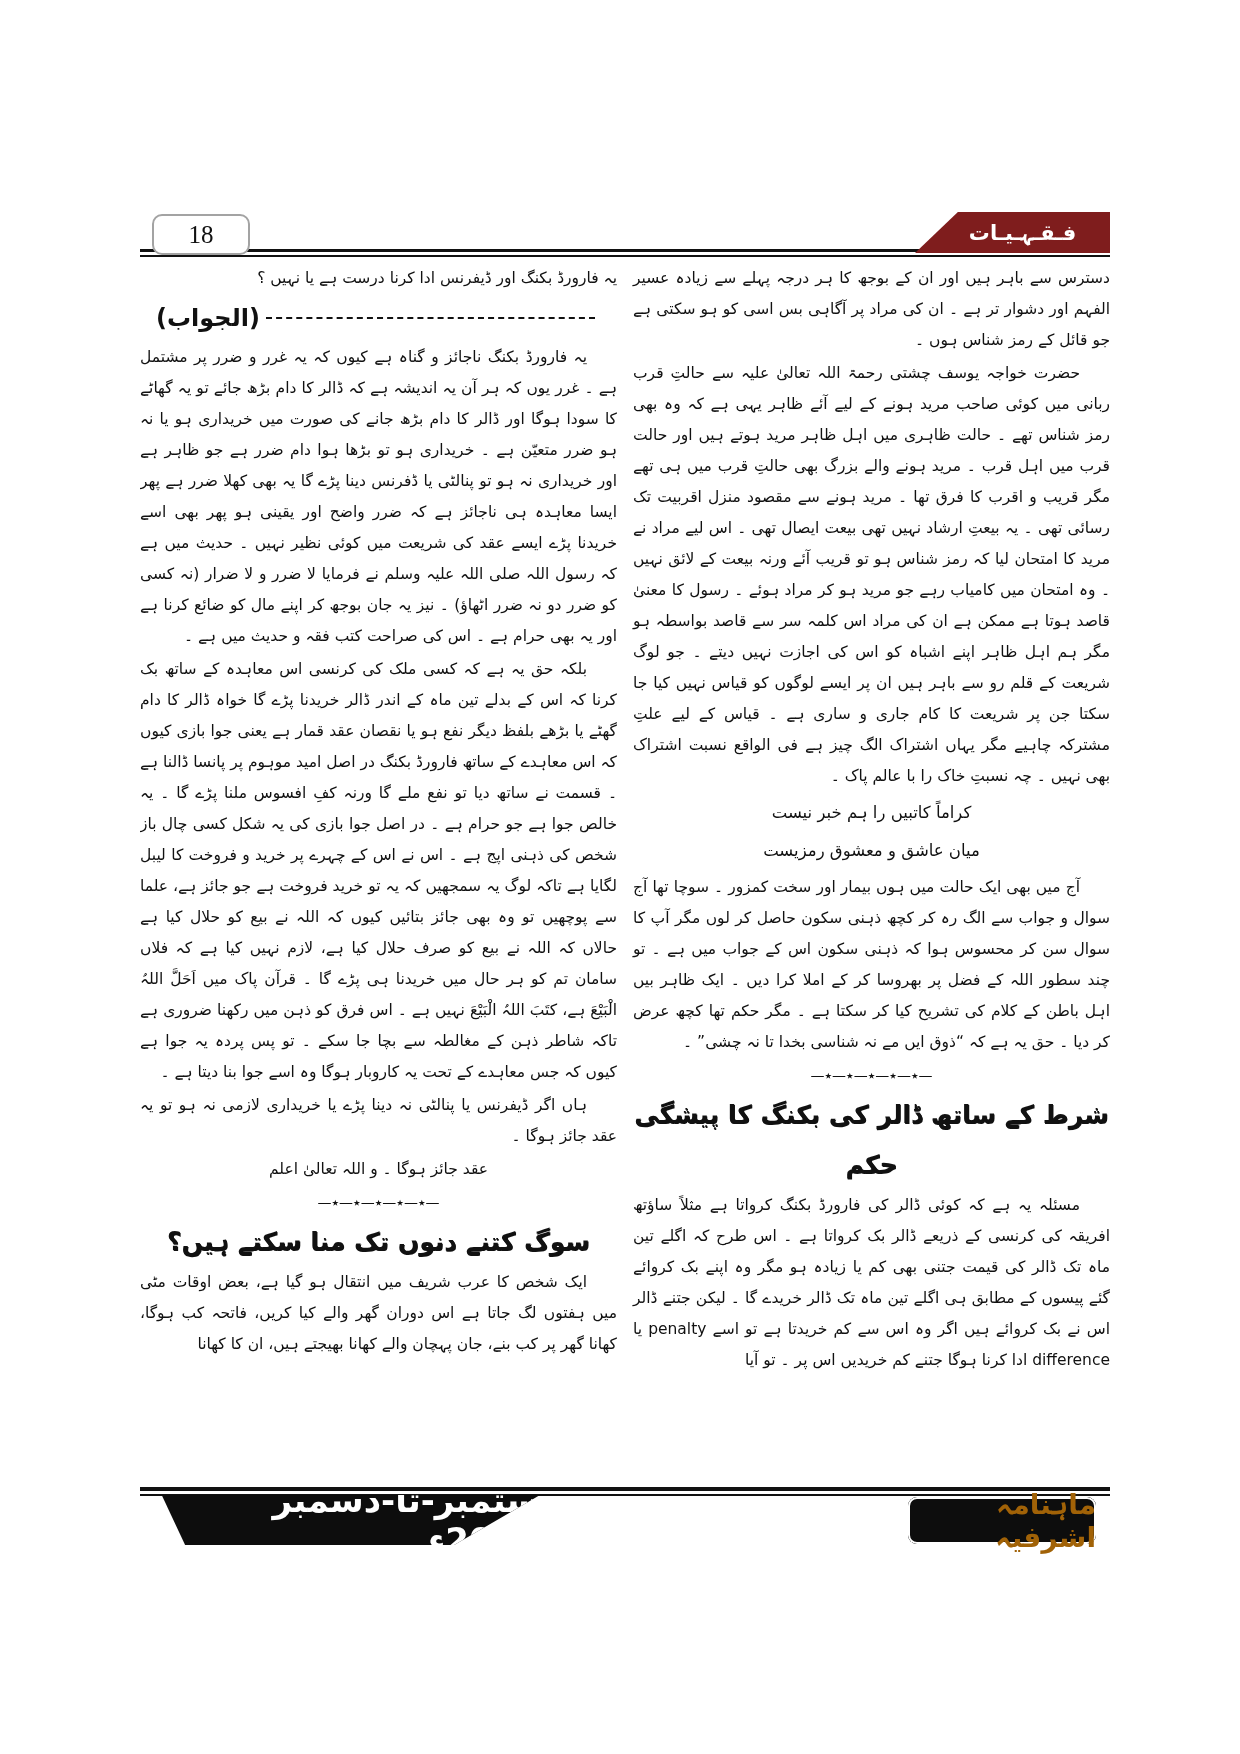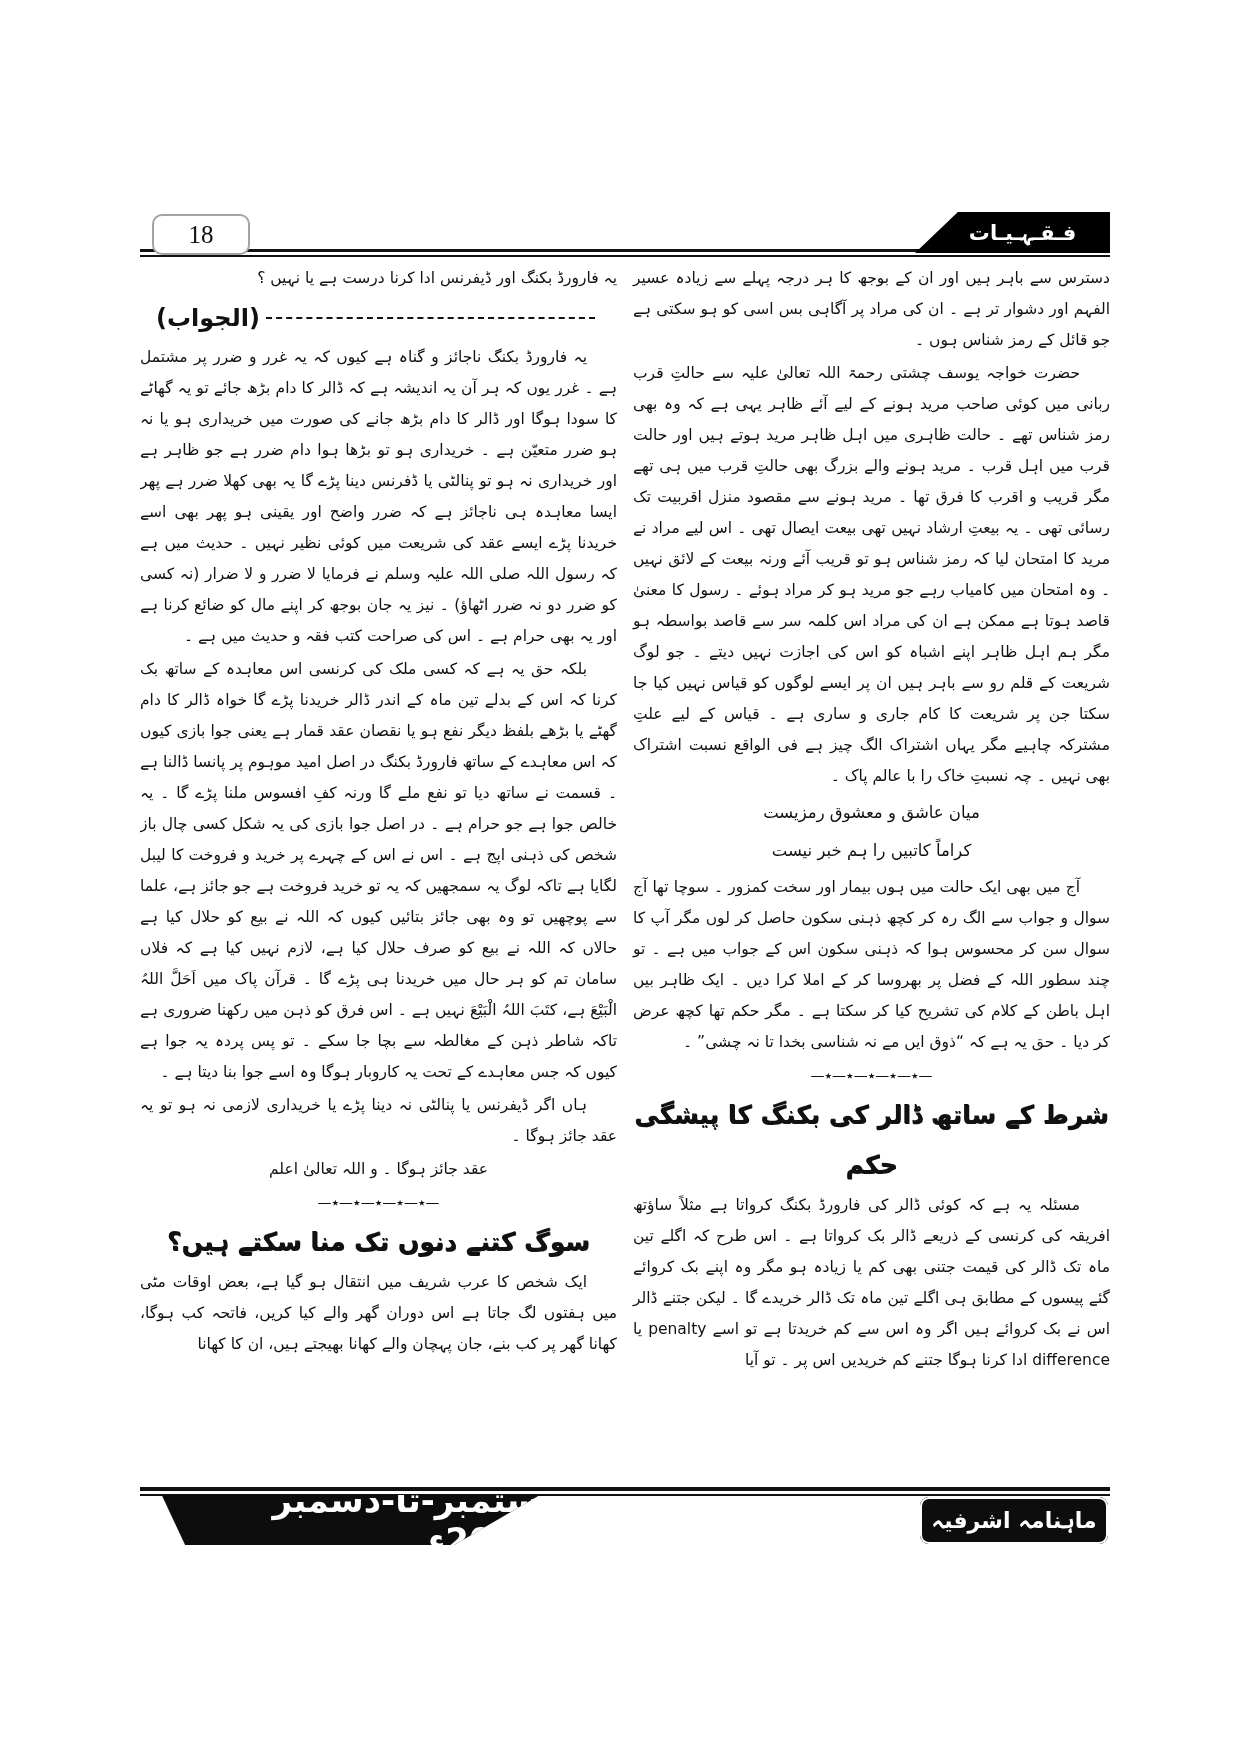--- a/index.html
+++ b/index.html
@@ -19,21 +19,21 @@
     display:flex;align-items:center;justify-content:center;
     font-family:"Liberation Serif", serif;font-size:25px;
     background:#fff;z-index:3;
   }
   .header-rule{
     position:absolute;left:140px;right:130px;top:249px;height:3px;
     border-top:3px solid #111;border-bottom:2px solid #111;z-index:1;
   }
   .header-band{
     position:absolute;right:130px;top:212px;width:175px;height:41px;
-    background:#000000;
+    background:#7f1d1d;
     clip-path:polygon(22% 0,100% 0,100% 100%,0 100%);
     color:#fff;display:flex;align-items:center;justify-content:center;
     padding-left:20px;font-size:21px;font-weight:bold;z-index:2;
     letter-spacing:1px;direction:rtl;
   }
   
   .columns{
     position:absolute;left:140px;top:263px;width:970px;height:1220px;
     display:flex;flex-direction:row;gap:16px;direction:rtl;overflow:hidden;
   }
@@ -63,43 +63,43 @@
   }
   .footer-issue{
     position:absolute;left:150px;top:1495px;width:360px;height:50px;
     background:#0d0d0d;
     clip-path:polygon(3% 0,100% 0,78% 100%,9% 100%);
     color:#fff;display:flex;align-items:center;justify-content:center;
     font-size:34px;font-weight:bold;direction:rtl;z-index:2;
     padding-left:30px;
   }
   .footer-magazine{
-    position:absolute;right:132px;top:1497px;width:188px;height:47px;
+    position:absolute;right:144px;top:1497px;width:188px;height:47px;
     background:#0d0d0d;border-radius:9px;
     box-shadow:inset 0 0 0 2px #fff, inset 0 0 0 5px #0d0d0d;
-    color:#ffffff;display:flex;align-items:center;justify-content:center;
-    font-size:22px;font-weight:bold;direction:rtl;z-index:2;
+    color:#a16207;display:flex;align-items:center;justify-content:center;
+    font-size:28px;font-weight:bold;direction:rtl;z-index:2;
   }
 </style>
 </head>
 <body>
 
 <div class="page">
 
   <div class="page-number-box">18</div>
   <div class="header-rule"></div>
   <div class="header-band">فـقـہـیـات</div>
 
   <div class="columns">
 
     <div class="col">
       <div class="para">دسترس سے باہر ہیں اور ان کے بوجھ کا ہر درجہ پہلے سے زیادہ عسیر الفہم اور دشوار تر ہے ۔ ان کی مراد پر آگاہی بس اسی کو ہو سکتی ہے جو قائل کے رمز شناس ہوں ۔</div>
       <div class="para indent">حضرت خواجہ یوسف چشتی رحمۃ اللہ تعالیٰ علیہ سے حالتِ قرب ربانی میں کوئی صاحب مرید ہونے کے لیے آئے ظاہر یہی ہے کہ وہ بھی رمز شناس تھے ۔ حالت ظاہری میں اہل ظاہر مرید ہوتے ہیں اور حالت قرب میں اہل قرب ۔ مرید ہونے والے بزرگ بھی حالتِ قرب میں ہی تھے مگر قریب و اقرب کا فرق تھا ۔ مرید ہونے سے مقصود منزل اقربیت تک رسائی تھی ۔ یہ بیعتِ ارشاد نہیں تھی بیعت ایصال تھی ۔ اس لیے مراد نے مرید کا امتحان لیا کہ رمز شناس ہو تو قریب آئے ورنہ بیعت کے لائق نہیں ۔ وہ امتحان میں کامیاب رہے جو مرید ہو کر مراد ہوئے ۔ رسول کا معنیٰ قاصد ہوتا ہے ممکن ہے ان کی مراد اس کلمہ سر سے قاصد بواسطہ ہو مگر ہم اہل ظاہر اپنے اشباہ کو اس کی اجازت نہیں دیتے ۔ جو لوگ شریعت کے قلم رو سے باہر ہیں ان پر ایسے لوگوں کو قیاس نہیں کیا جا سکتا جن پر شریعت کا کام جاری و ساری ہے ۔ قیاس کے لیے علتِ مشترکہ چاہیے مگر یہاں اشتراک الگ چیز ہے فی الواقع نسبت اشتراک بھی نہیں ۔ چہ نسبتِ خاک را با عالم پاک ۔</div>
+      <div class="verse">کراماً کاتبیں را ہم خبر نیست</div>
       <div class="verse">میان عاشق و معشوق رمزیست</div>
-      <div class="verse">کراماً کاتبیں را ہم خبر نیست</div>
       <div class="para indent">آج میں بھی ایک حالت میں ہوں بیمار اور سخت کمزور ۔ سوچا تھا آج سوال و جواب سے الگ رہ کر کچھ ذہنی سکون حاصل کر لوں مگر آپ کا سوال سن کر محسوس ہوا کہ ذہنی سکون اس کے جواب میں ہے ۔ تو چند سطور اللہ کے فضل پر بھروسا کر کے املا کرا دیں ۔ ایک ظاہر بیں اہل باطن کے کلام کی تشریح کیا کر سکتا ہے ۔ مگر حکم تھا کچھ عرض کر دیا ۔ حق یہ ہے کہ “ذوق ایں مے نہ شناسی بخدا تا نہ چشی” ۔</div>
       <div class="separator">—٭—٭—٭—٭—٭—</div>
       <div class="section-heading">شرط کے ساتھ ڈالر کی بکنگ کا پیشگی حکم</div>
       <div class="para indent">مسئلہ یہ ہے کہ کوئی ڈالر کی فارورڈ بکنگ کرواتا ہے مثلاً ساؤتھ افریقہ کی کرنسی کے ذریعے ڈالر بک کرواتا ہے ۔ اس طرح کہ اگلے تین ماہ تک ڈالر کی قیمت جتنی بھی کم یا زیادہ ہو مگر وہ اپنے بک کروائے گئے پیسوں کے مطابق ہی اگلے تین ماہ تک ڈالر خریدے گا ۔ لیکن جتنے ڈالر اس نے بک کروائے ہیں اگر وہ اس سے کم خریدتا ہے تو اسے penalty یا difference ادا کرنا ہوگا جتنے کم خریدیں اس پر ۔ تو آیا</div>
     </div>
 
     <div class="col">
       <div class="para">یہ فارورڈ بکنگ اور ڈیفرنس ادا کرنا درست ہے یا نہیں ؟</div>
       <div class="answer-row">
         <span class="answer-dashes"></span>

